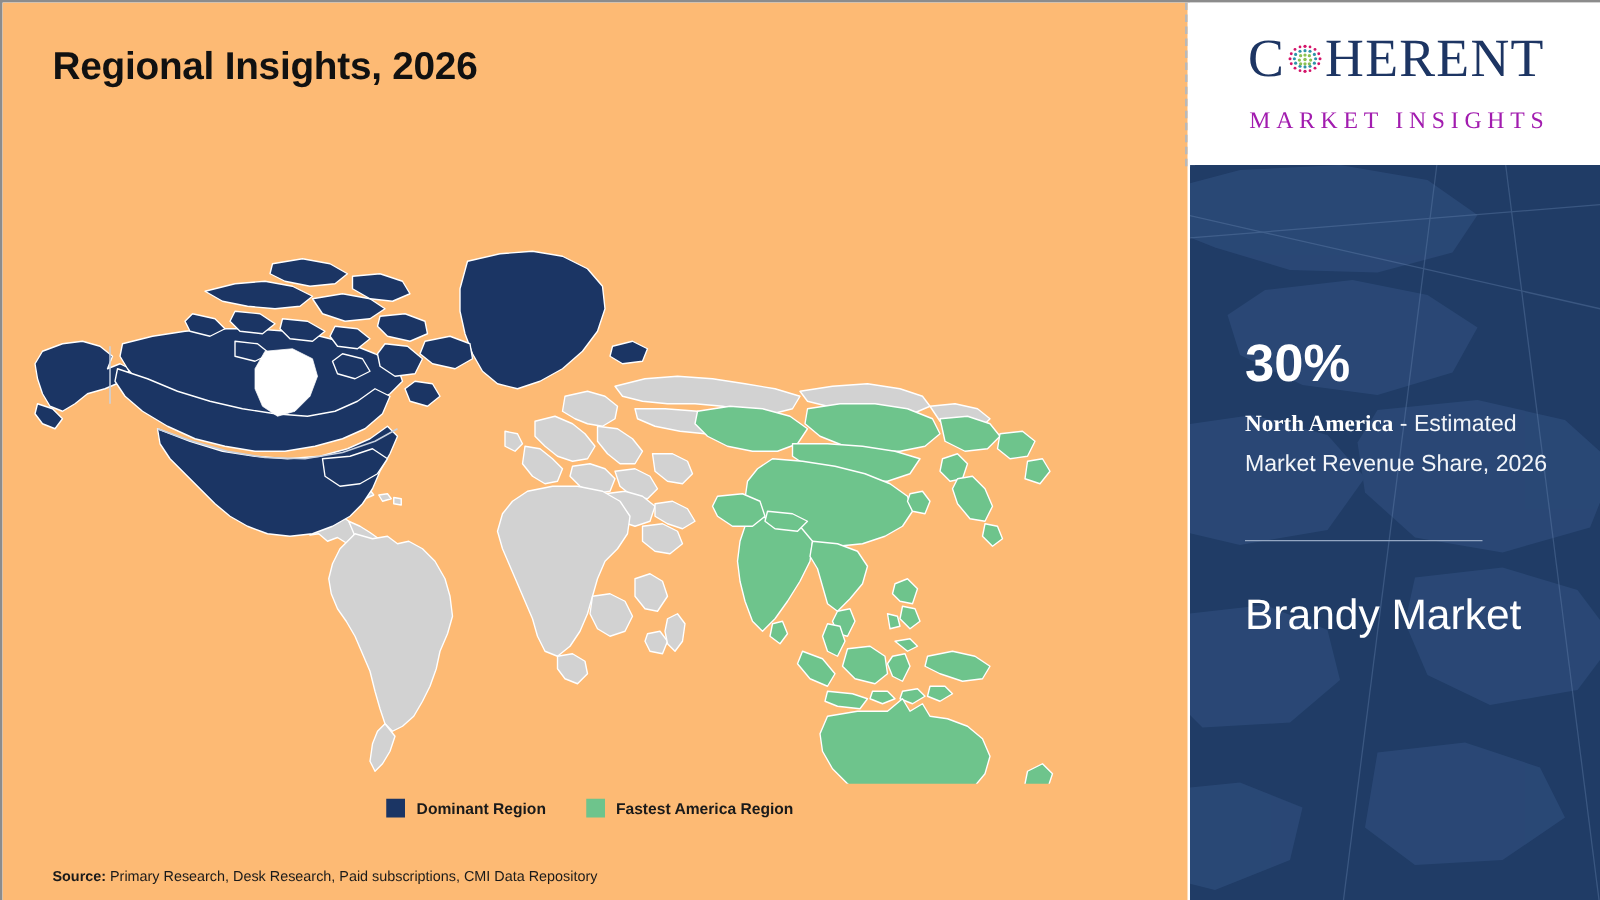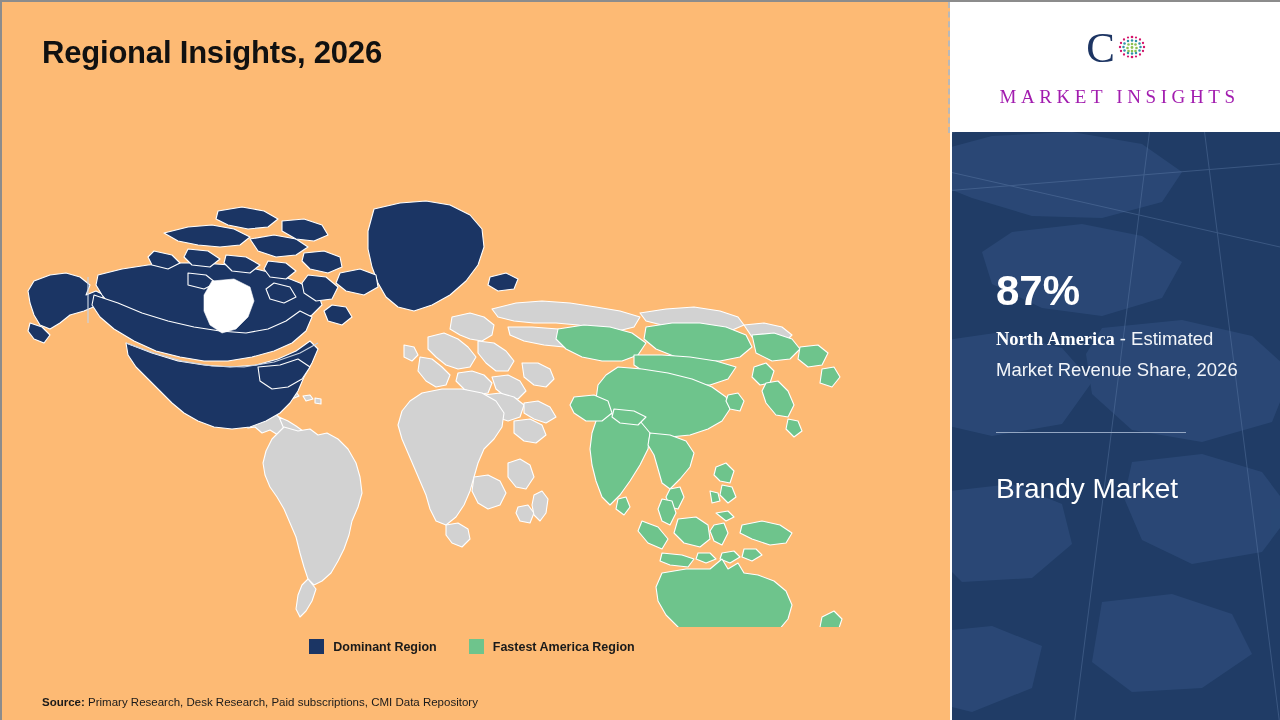--- a/index.html
+++ b/index.html
@@ -106,21 +106,21 @@
     position:absolute; left:44px; top:192px; width:268px;
     font-size:18.5px; color:#f2f5f9; line-height:1.62; font-weight:300;
   }
   #share-desc .strong { font-weight:bold; color:#ffffff;font-family:Liberation Serif, serif; }
   #panel-rule {
     position:absolute; left:44px; top:300px; width:190px;
     height:0; border-top:1.4px solid #93a6c2;
   }
   #market-name {
     position:absolute; left:44px; top:340px; width:280px;
-    font-size:28px; color:#ffffff; font-weight:300; line-height:1.2;
+    font-size:34px; color:#ffffff; font-weight:300; line-height:1.2;
   }
 </style>
 </head>
 <body>
 
 <div id="main-area">
 
   <div id="page-title">Regional Insights, 2026</div>
 
 
@@ -328,20 +328,21 @@
           <circle cx="30" cy="24" r="2.6" fill="#8cc152"></circle>
           <circle cx="37" cy="25" r="2.6" fill="#8cc152"></circle>
         <circle cx="21" cy="32" r="2.6" fill="#8cc152"></circle>
           <circle cx="30" cy="31" r="2.8" fill="#8cc152"></circle>
           <circle cx="39" cy="32" r="2.6" fill="#8cc152"></circle>
         <circle cx="23" cy="38" r="2.6" fill="#8cc152"></circle>
           <circle cx="30" cy="38" r="2.6" fill="#8cc152"></circle>
           <circle cx="37" cy="38" r="2.6" fill="#8cc152"></circle>
       </g>
     </svg>
+    <span>HERENT</span>
   </div>
   <div id="logo-sub">MARKET INSIGHTS</div>
 </div>
 
 <div id="info-panel">
   <div id="info-panel-bg">
     <svg viewBox="0 0 330 590" preserveAspectRatio="xMidYMid slice" xmlns="http://www.w3.org/2000/svg">
       <g fill="#2c4a78" opacity="0.85">
         <path d="M-20 20 L40 4 L120 0 L190 12 L230 40 L210 70 L150 86 L80 84 L20 66 L-20 50 Z"></path>
         <path d="M60 100 L130 92 L190 104 L230 130 L210 166 L150 184 L90 176 L40 152 L30 120 Z"></path>
@@ -356,20 +357,20 @@
         <path d="M-20 60 L350 30"></path>
         <path d="M-20 36 L350 120"></path>
         <path d="M200 -20 L120 610"></path>
         <path d="M250 -20 L330 610"></path>
       </g>
     </svg>
   </div>
   <div id="panel-sheen"></div>
 
   <div id="panel-content">
-    <div id="share-pct">87%</div>
+    <div id="share-pct">30%</div>
     <div id="share-desc">
       <span class="strong">North America</span><span> - Estimated Market Revenue Share, 2026</span>
     </div>
     <div id="panel-rule"></div>
     <div id="market-name">Brandy Market</div>
   </div>
 </div>
 
 </body></html>

